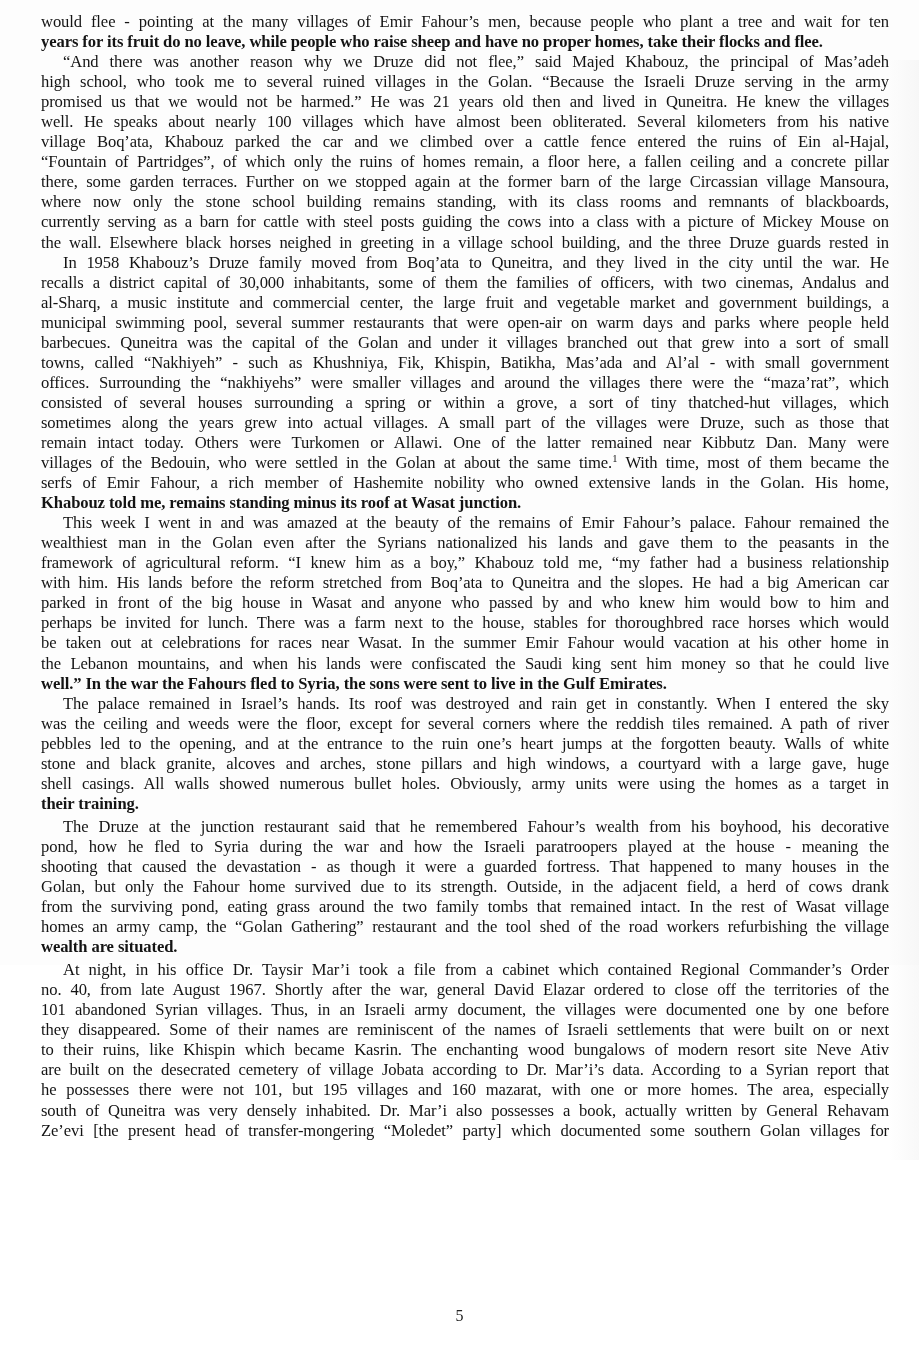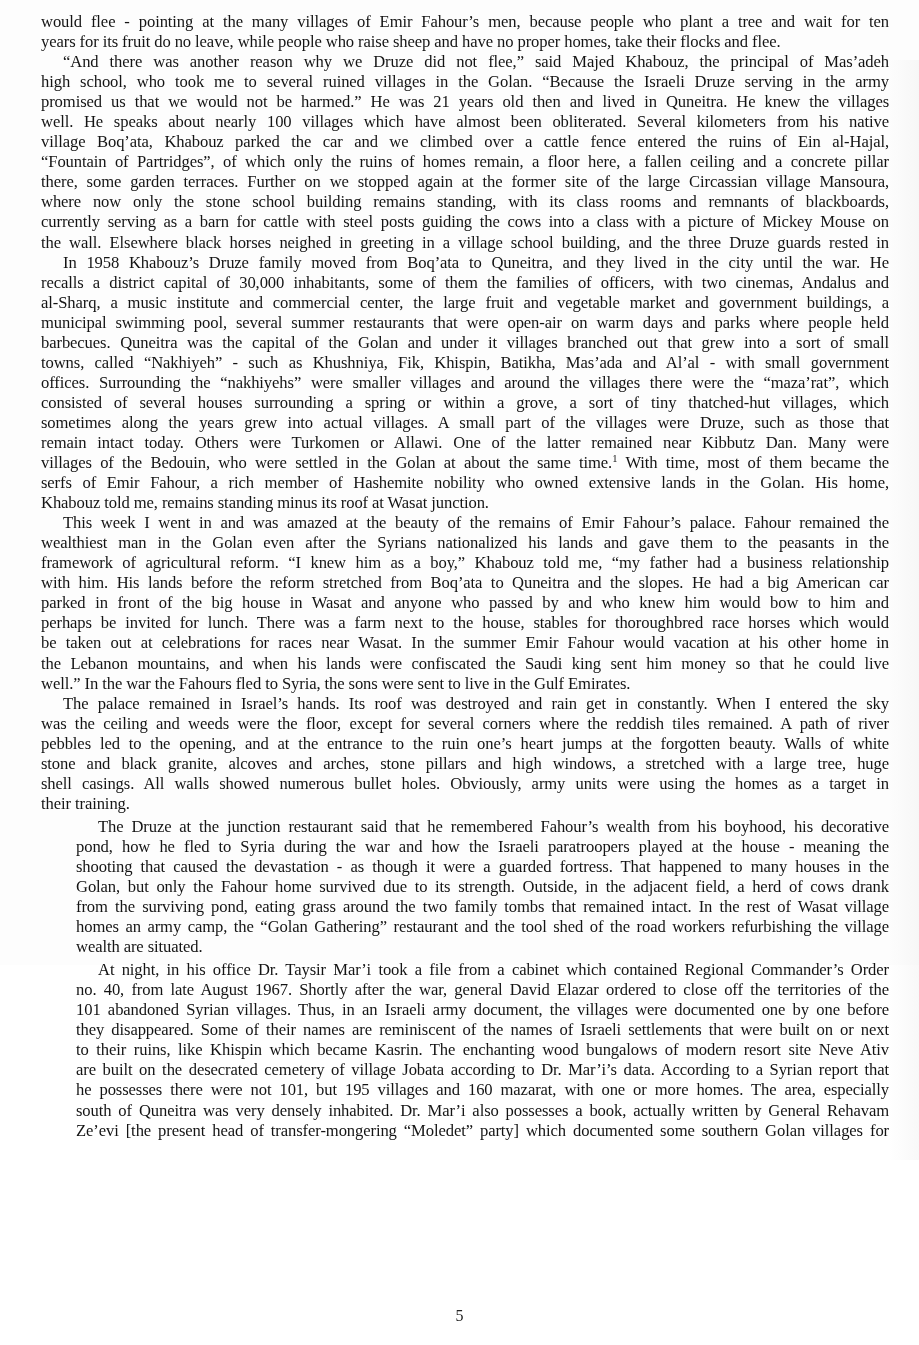--- a/index.html
+++ b/index.html
@@ -42,30 +42,30 @@
       display: block;
       white-space: nowrap;
       text-align: justify;
       text-align-last: justify;
       height: 20.05px;
       overflow: visible;
       letter-spacing: -0.1px;
     }
     .line.last {
       text-align-last: left;
+      font-weight: bold;
     }
     .line.indent {
       padding-left: 22px;
     }
     .para {
       display: block;
     }
     .para.gap {
       margin-top: 3px;
-      margin-left: 35px;
     }
     sup.fn {
       font-size: 10.5px;
       vertical-align: 6px;
       line-height: 0;
     }
     .page-number {
       position: absolute;
       left: 0;
       width: 919px;
@@ -88,21 +88,21 @@
       <span class="line last">years for its fruit do no leave, while people who raise sheep and have no proper homes, take their flocks and flee.</span>
     </div>
 
     <div class="para">
       <span class="line indent">“And there was another reason why we Druze did not flee,” said Majed Khabouz, the principal of Mas’adeh</span>
       <span class="line">high school, who took me to several ruined villages in the Golan. “Because the Israeli Druze serving in the army</span>
       <span class="line">promised us that we would not be harmed.” He was 21 years old then and lived in Quneitra. He knew the villages</span>
       <span class="line">well. He speaks about nearly 100 villages which have almost been obliterated. Several kilometers from his native</span>
       <span class="line">village Boq’ata, Khabouz parked the car and we climbed over a cattle fence entered the ruins of Ein al-Hajal,</span>
       <span class="line">“Fountain of Partridges”, of which only the ruins of homes remain, a floor here, a fallen ceiling and a concrete pillar</span>
-      <span class="line">there, some garden terraces. Further on we stopped again at the former site of the large Circassian village Mansoura,</span>
+      <span class="line">there, some garden terraces. Further on we stopped again at the former barn of the large Circassian village Mansoura,</span>
       <span class="line">where now only the stone school building remains standing, with its class rooms and remnants of blackboards,</span>
       <span class="line">currently serving as a barn for cattle with steel posts guiding the cows into a class with a picture of Mickey Mouse on</span>
       <span class="line">the wall. Elsewhere black horses neighed in greeting in a village school building, and the three Druze guards rested in</span>
     </div>
 
     <div class="para">
       <span class="line indent">In 1958 Khabouz’s Druze family moved from Boq’ata to Quneitra, and they lived in the city until the war. He</span>
       <span class="line">recalls a district capital of 30,000 inhabitants, some of them the families of officers, with two cinemas, Andalus and</span>
       <span class="line">al-Sharq, a music institute and commercial center, the large fruit and vegetable market and government buildings, a</span>
       <span class="line">municipal swimming pool, several summer restaurants that were open-air on warm days and parks where people held</span>
@@ -126,21 +126,21 @@
       <span class="line">perhaps be invited for lunch. There was a farm next to the house, stables for thoroughbred race horses which would</span>
       <span class="line">be taken out at celebrations for races near Wasat. In the summer Emir Fahour would vacation at his other home in</span>
       <span class="line">the Lebanon mountains, and when his lands were confiscated the Saudi king sent him money so that he could live</span>
       <span class="line last">well.” In the war the Fahours fled to Syria, the sons were sent to live in the Gulf Emirates.</span>
     </div>
 
     <div class="para">
       <span class="line indent">The palace remained in Israel’s hands. Its roof was destroyed and rain get in constantly. When I entered the sky</span>
       <span class="line">was the ceiling and weeds were the floor, except for several corners where the reddish tiles remained. A path of river</span>
       <span class="line">pebbles led to the opening, and at the entrance to the ruin one’s heart jumps at the forgotten beauty. Walls of white</span>
-      <span class="line">stone and black granite, alcoves and arches, stone pillars and high windows, a stretched with a large tree, huge</span>
+      <span class="line">stone and black granite, alcoves and arches, stone pillars and high windows, a courtyard with a large gave, huge</span>
       <span class="line">shell casings. All walls showed numerous bullet holes. Obviously, army units were using the homes as a target in</span>
       <span class="line last">their training.</span>
     </div>
 
     <div class="para gap">
       <span class="line indent">The Druze at the junction restaurant said that he remembered Fahour’s wealth from his boyhood, his decorative</span>
       <span class="line">pond, how he fled to Syria during the war and how the Israeli paratroopers played at the house - meaning the</span>
       <span class="line">shooting that caused the devastation - as though it were a guarded fortress. That happened to many houses in the</span>
       <span class="line">Golan, but only the Fahour home survived due to its strength. Outside, in the adjacent field, a herd of cows drank</span>
       <span class="line">from the surviving pond, eating grass around the two family tombs that remained intact. In the rest of Wasat village</span>

